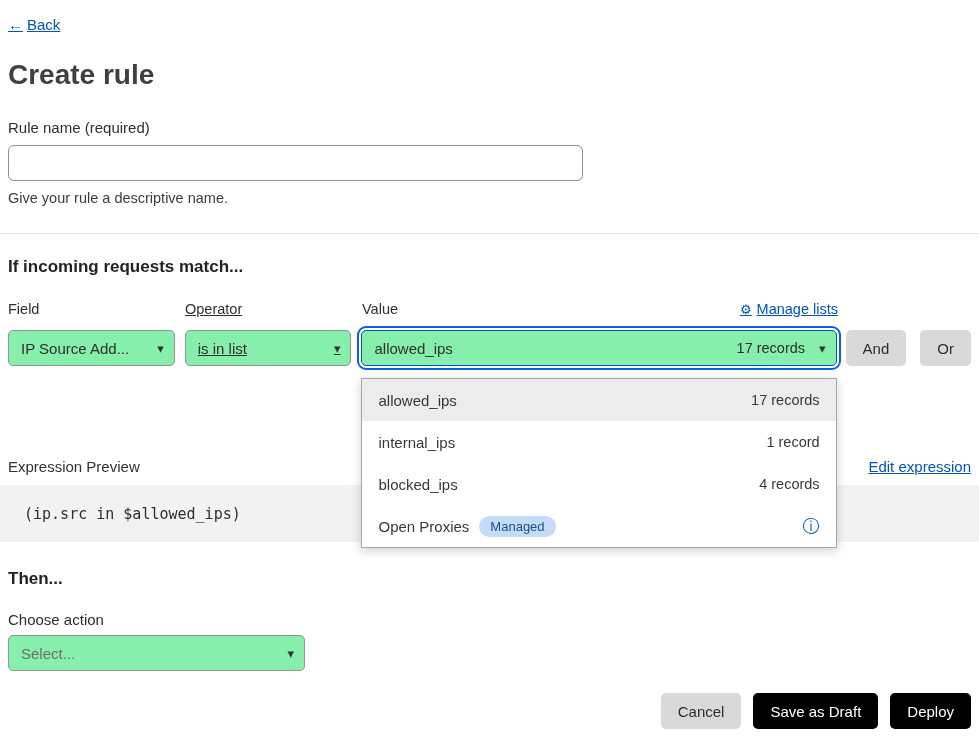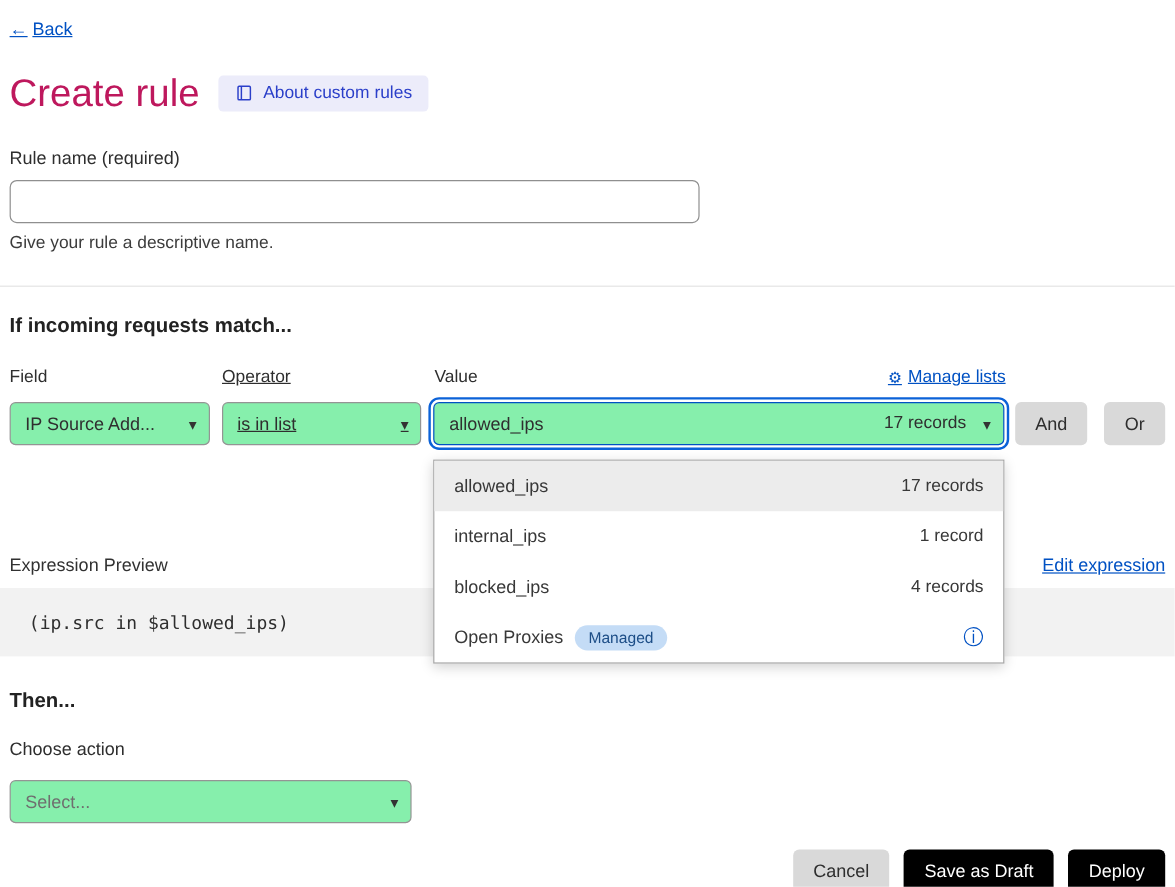--- a/index.html
+++ b/index.html
@@ -13,21 +13,21 @@
 
   
   .back-link {
     display: inline-flex; align-items: center; gap: 4px;
     margin: 16px 8px 0; color: #0051c3; text-decoration: underline;
     cursor: pointer; font-size: 15px;
   }
 
   
   .title-row { display: flex; align-items: center; gap: 16px; margin: 26px 8px 0; }
-  h1 { margin: 0; font-size: 32px; font-weight: 400; color: #be185d; }
+  h1 { margin: 0; font-size: 28px; font-weight: 700; color: #404040; }
   .about-badge {
     display: inline-flex; align-items: center; gap: 8px;
     background: #ececfa; color: #2b3fc9; font-size: 14.5px;
     padding: 7px 14px; border-radius: 4px; cursor: pointer; text-decoration: none;
   }
 
   
   .form-group { margin: 28px 8px 0; }
   .field-label { font-size: 15px; color: #2e2e2e; display: block; }
   .text-input {
@@ -97,46 +97,37 @@
   .edit-link { color: #0051c3; text-decoration: underline; cursor: pointer; font-size: 15px; }
   .expr-box {
     margin-top: 10px; background: #f2f2f2; height: 57px;
     display: flex; align-items: center; padding: 0 24px;
     font-family: "DejaVu Sans Mono", monospace; font-size: 15px; color: #2e2e2e;
   }
 
   
   .then-heading { margin-top: 27px; }
   .action-group { margin: 22px 8px 0; }
-  .action-select { width: 335px; margin-top: 17px; }
+  .action-select { width: 297px; margin-top: 7px; }
 
   
   .footer { display: flex; justify-content: flex-end; gap: 12px; margin: 22px 8px 0; }
 </style>
 </head>
 <body>
 
 
 
 <a class="back-link">
   <span>←</span>
   <span>Back</span>
 </a>
 
 <div class="title-row">
   <h1>Create rule</h1>
-  <a class="about-badge">
-    <span style="display:inline-flex;">
-      <svg width="15" height="15" viewBox="0 0 16 16" fill="none" stroke="#2b3fc9" stroke-width="1.3">
-        <rect x="2.5" y="2" width="11" height="12" rx="1"></rect>
-        <line x1="5.5" y1="2" x2="5.5" y2="14"></line>
-      </svg>
-    </span>
-    <span>About custom rules</span>
-  </a>
 </div>
 
 <div class="form-group">
   <label class="field-label">Rule name (required)</label>
   <input class="text-input" type="text" value="" style="">
   <div class="help-text">Give your rule a descriptive name.</div>
 </div>
 
 <hr class="divider">
 

